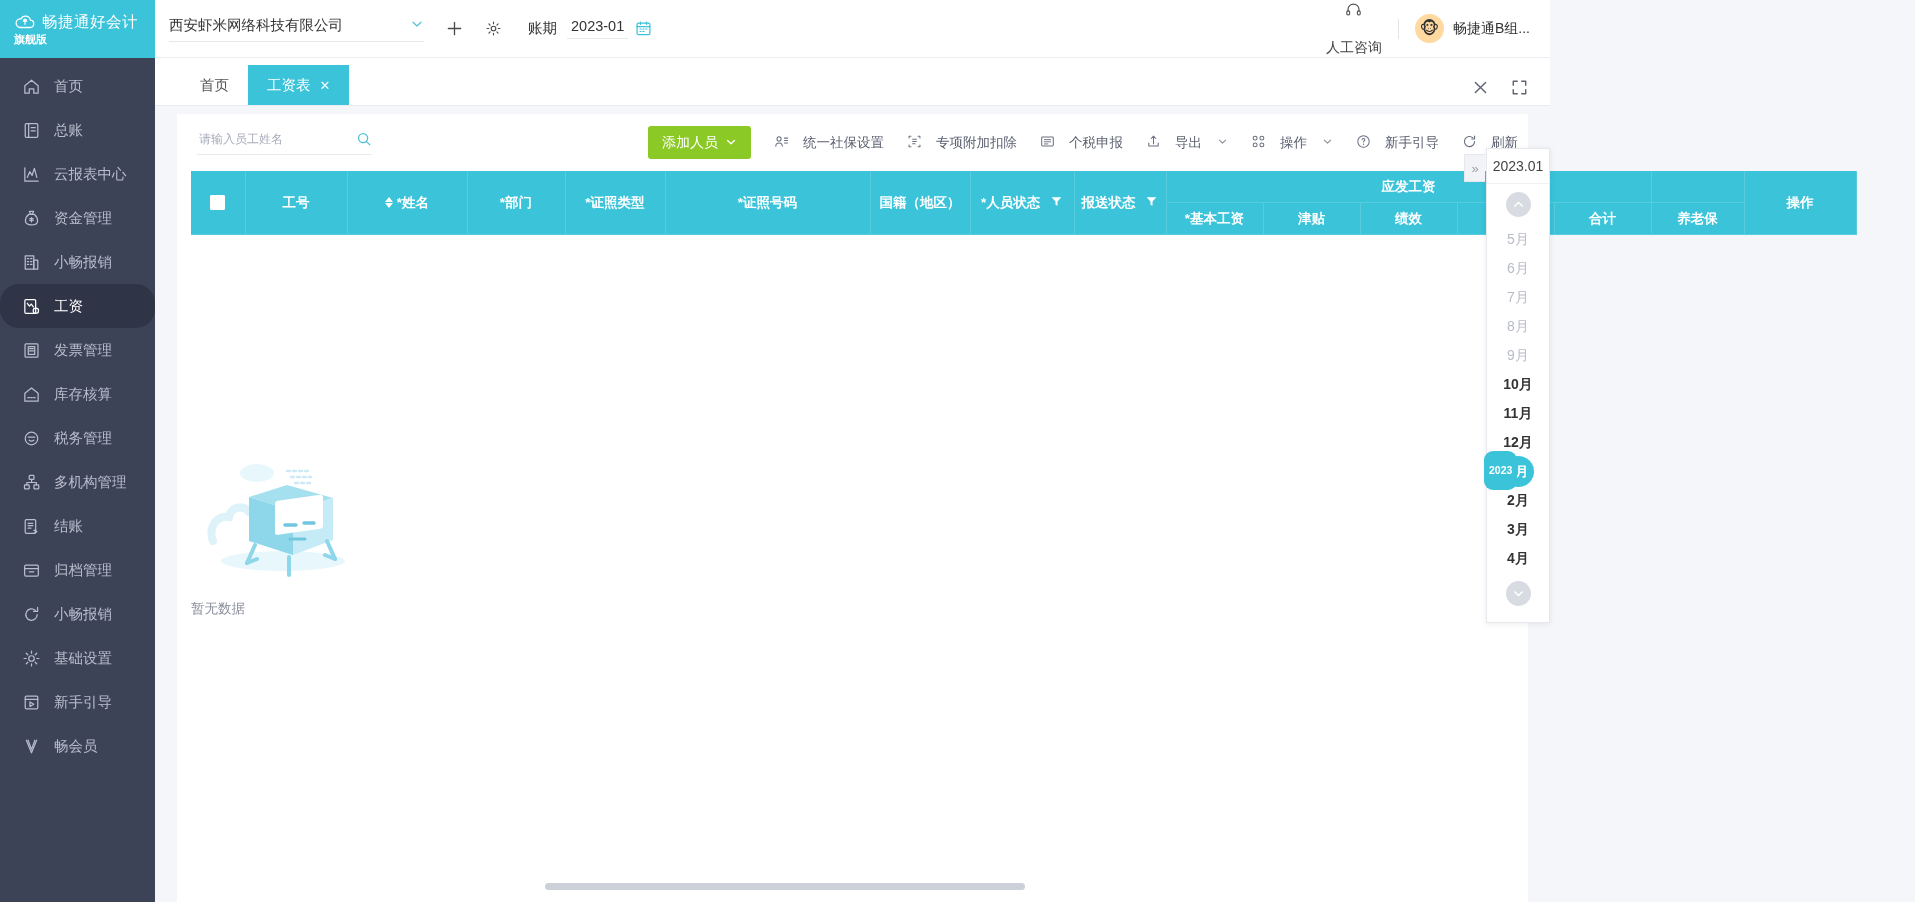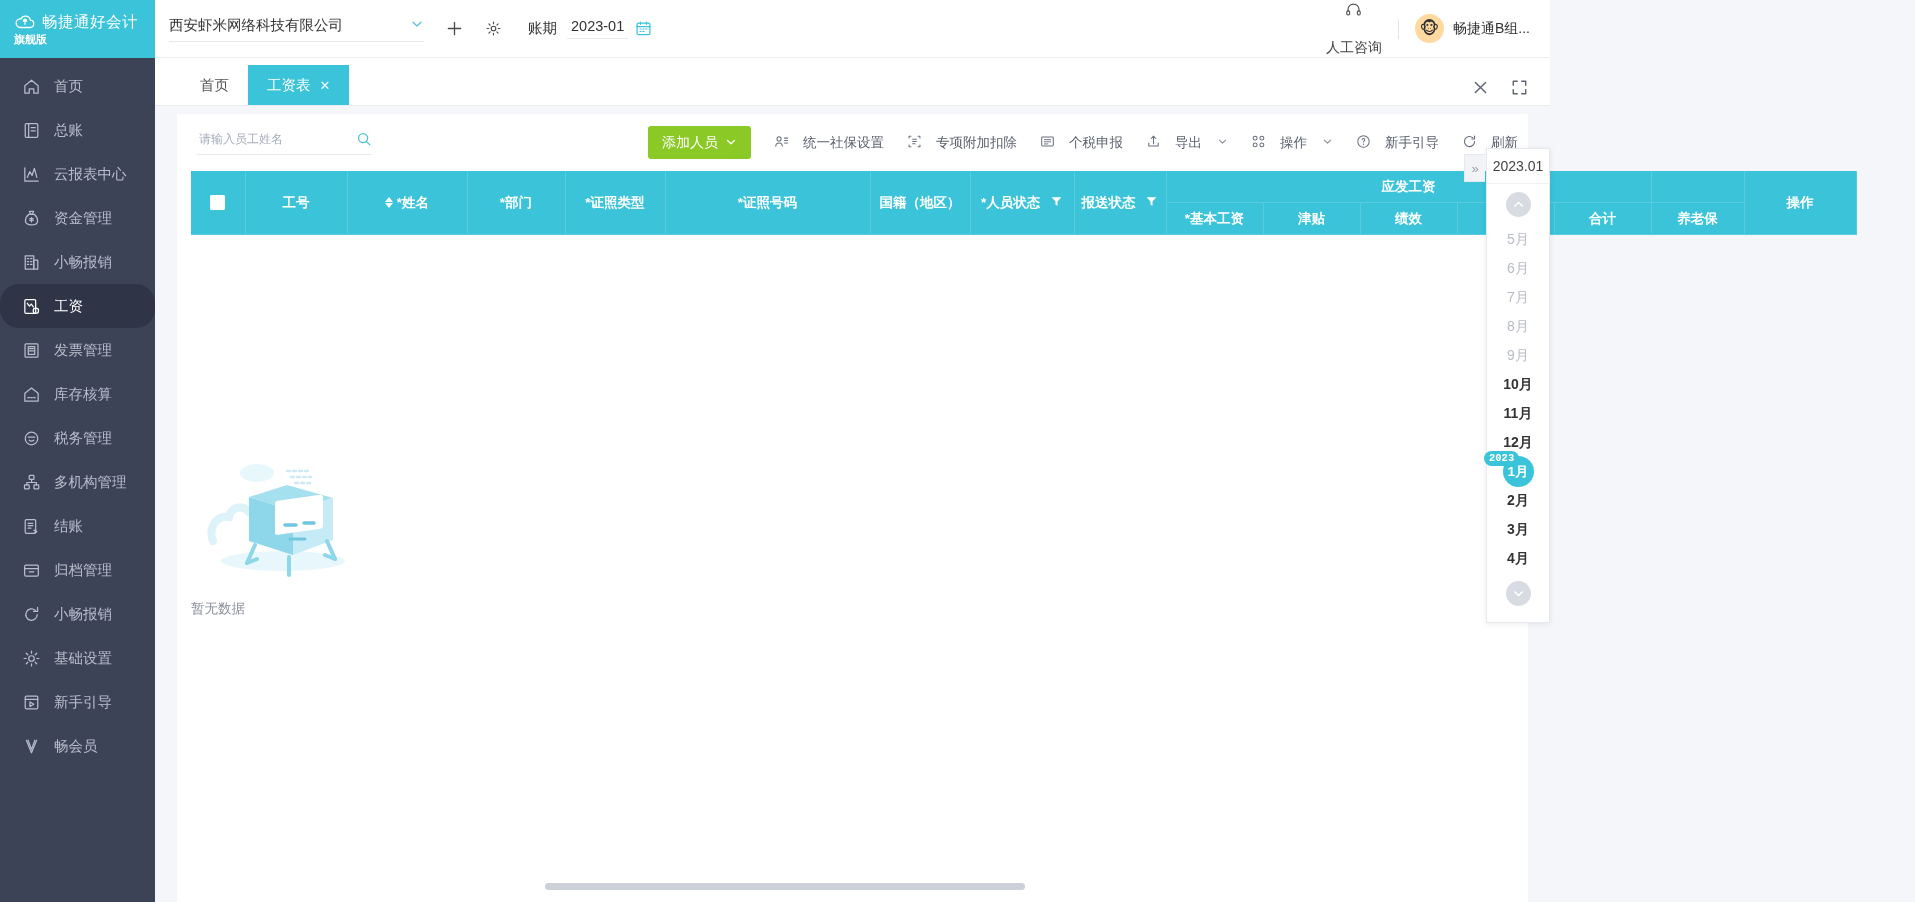--- a/index.html
+++ b/index.html
@@ -85,21 +85,21 @@
 
   
   .periodpanel{position:absolute;right:0px;top:148px;width:64px;background:#fff;border:1px solid #e6e8ee;box-shadow:0 1px 6px rgba(0,0,0,.08);display:flex;flex-direction:column;align-items:center;padding:0 0 8px 0;box-sizing:border-box;}
   .pp-head{height:34px;width:100%;display:flex;align-items:center;justify-content:center;font-size:14px;color:#444;background:#fff;border-bottom:1px solid #f0f1f5;}
   .pp-collapse{position:absolute;left:-23px;top:5px;width:20px;height:26px;background:#f2f3f7;border:1px solid #e6e8ee;border-right:none;display:flex;align-items:center;justify-content:center;color:#9aa0ad;font-size:13px;cursor:pointer;}
   .pp-arrow{width:25px;height:25px;border-radius:50%;background:#d8dbe2;color:#fff;display:flex;align-items:center;justify-content:center;margin:8px 0;cursor:pointer;font-size:12px;}
   .pp-month{height:25px;display:flex;align-items:center;justify-content:center;font-size:14px;color:#333;font-weight:700;margin:2px 0;cursor:pointer;position:relative;width:100%;}
   .pp-month.dim{color:#b8bcc7;font-weight:400;}
   .pp-month.sel{width:100%;}
   .pp-month.sel .circle{width:31px;height:31px;border-radius:50%;background:#3ac3d9;color:#fff;display:flex;align-items:center;justify-content:center;font-size:13.5px;font-weight:700;}
-  .yr-badge{position:absolute;left:-3px;top:-8px;background:#3ac3d9;color:#fff;font-size:10.5px;font-weight:700;border-radius:9px;padding:1px 5px;line-height:13px;font-family:Liberation Mono, monospace;}
+  .yr-badge{position:absolute;left:-3px;top:-8px;background:#3ac3d9;color:#fff;font-size:10.5px;font-weight:700;border-radius:9px;padding:13px 5px;line-height:13px;}
 </style>
 </head>
 <body>
 
 <div class="app">
 
   <aside class="sidebar">
     <div class="brand">
       <div class="brand-row">
         <span class="brand-logo">

